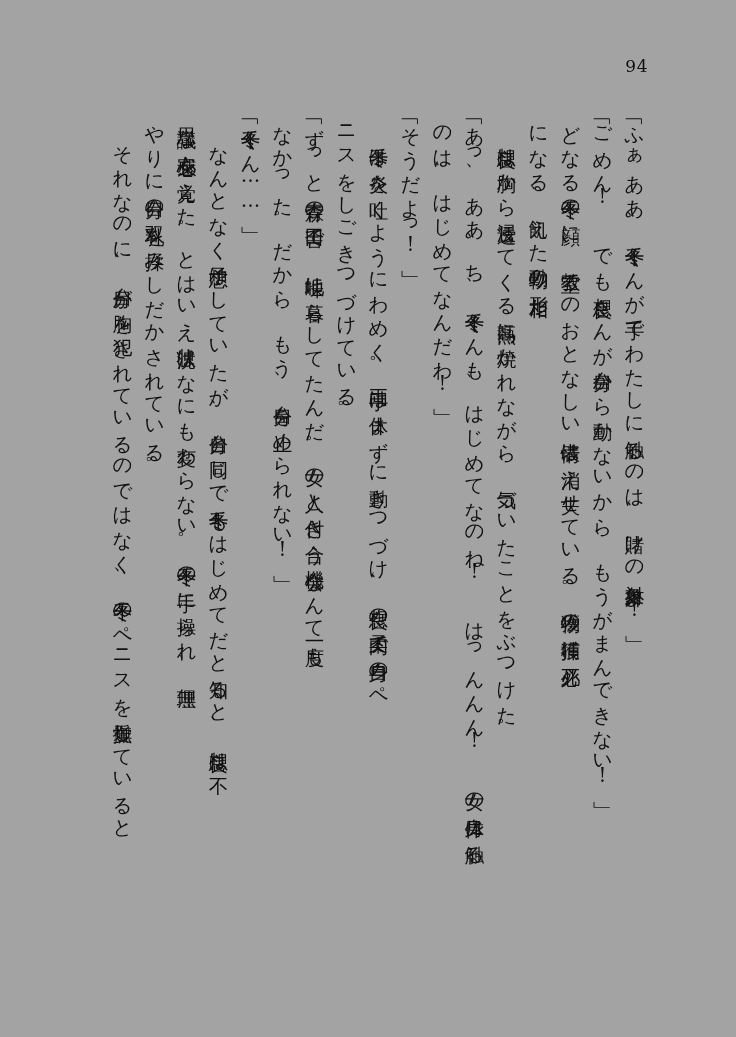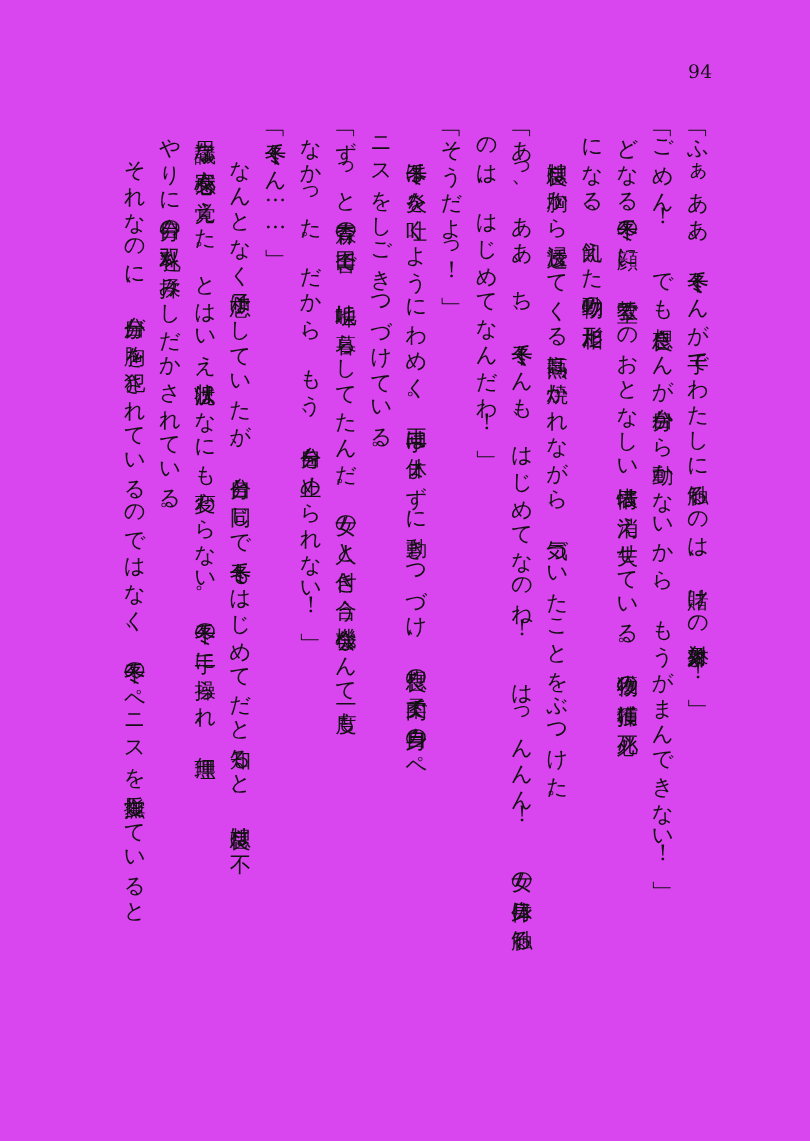--- a/index.html
+++ b/index.html
@@ -11,21 +11,21 @@
     width: 736px;
     height: 1037px;
     overflow: hidden;
     font-family: "DejaVu Serif", "Liberation Serif", serif;
     color: #111111;
   }
   .page {
     position: relative;
     width: 736px;
     height: 1037px;
-    background: #d946ef;
+    background: #a3a3a3;
     box-sizing: border-box;
   }
   .page-number {
     position: absolute;
     top: 56px;
     right: 88px;
     font-size: 17px;
     font-family: "DejaVu Serif", "Liberation Serif", serif;
     color: #111111;
     letter-spacing: 0.5px;

